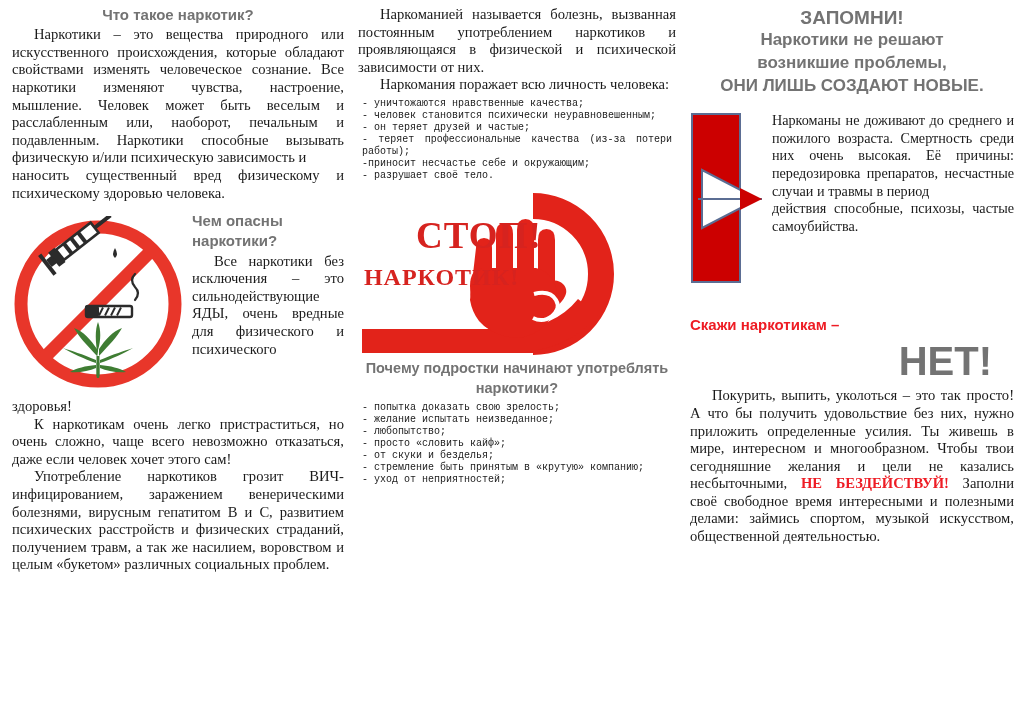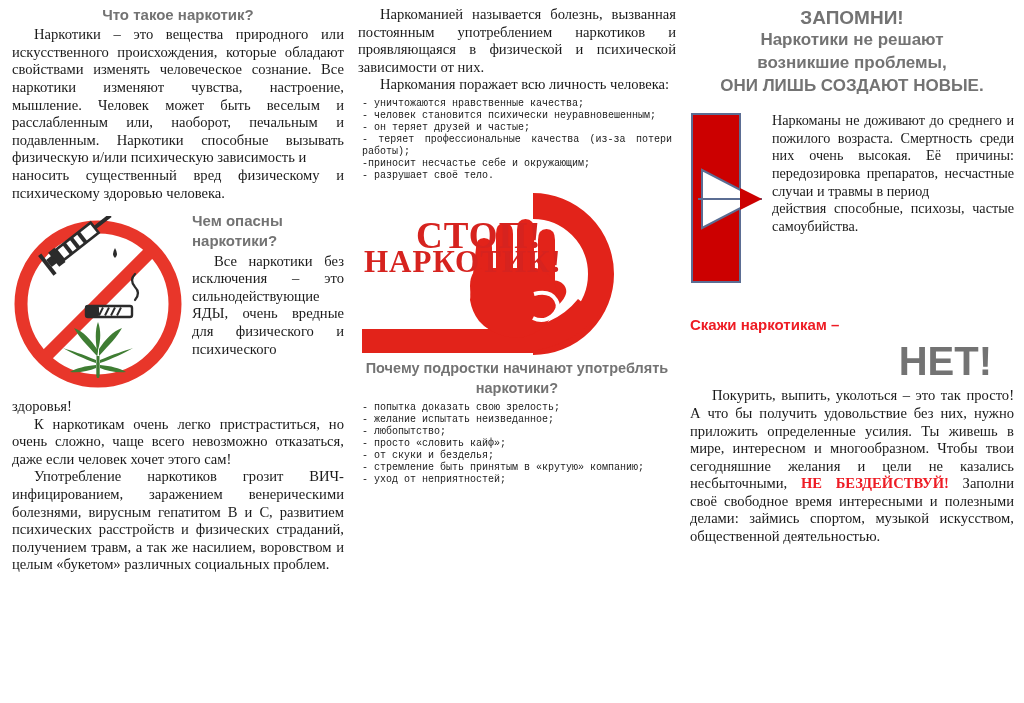--- a/index.html
+++ b/index.html
@@ -83,21 +83,21 @@
   }
   .stop-logo svg{ display:block; }
   .stop-word{
     position:absolute;
     font-family:"Liberation Serif", serif;
     font-weight:bold;
     color:#d6231f;
     letter-spacing:1px;
   }
   .stop-word.w1{ left:14px; top:24px;  font-size:37px;margin-left:44px; }
-  .stop-word.w2{ left:6px;  top:54px;  font-size:31px; }
+  .stop-word.w2{ left:6px;  top:74px;  font-size:24px; }
 
   
   .bar-block{
     display:flex;
     align-items:flex-start;
     margin-top:4px;
   }
   .bar-graphic{
     width:78px;
     flex:0 0 78px;

